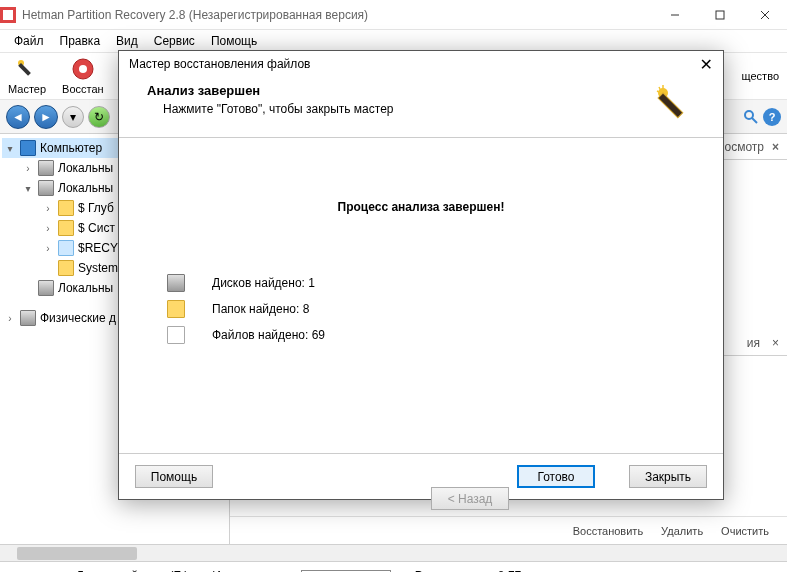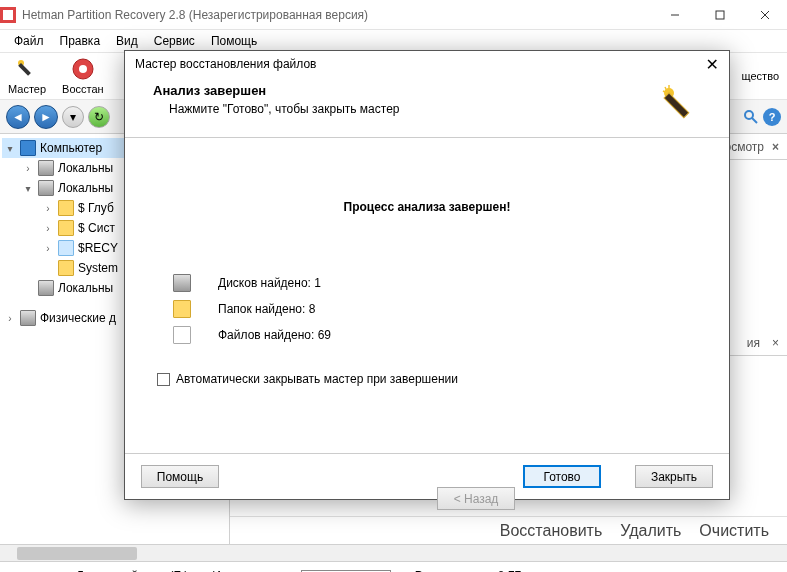--- a/index.html
+++ b/index.html
@@ -26,26 +26,26 @@
 .tree-exp { width: 12px; text-align: center; color: #666; font-size: 10px; }
 .tree-icon { width: 16px; height: 16px; flex-shrink: 0; }
 .folder-ic { background: #ffd96a; border: 1px solid #d4a830; border-radius: 1px; }
 .drive-ic { background: linear-gradient(#e0e0e0,#999); border: 1px solid #777; border-radius: 1px; }
 .monitor-ic { background: #3a87d4; border: 1px solid #1a5a9e; border-radius: 1px; }
 .main-area { flex: 1; display: flex; flex-direction: column; }
 .view-tabs { height: 26px; border-bottom: 1px solid #d0d0d0; display: flex; align-items: center; justify-content: flex-end; padding-right: 8px; gap: 8px; color: #555; }
 .view-tabs .closex { color: #666; font-weight: bold; }
 .side-tabs { height: 26px; border-bottom: 1px solid #d0d0d0; display: flex; align-items: center; justify-content: flex-end; padding-right: 8px; gap: 12px; color: #555; margin-top: 170px; }
 .main-content { flex: 1; }
-.bottom-actions { height: 28px; display: flex; justify-content: flex-end; align-items: center; gap: 18px; padding-right: 18px; border-top: 1px solid #e0e0e0; color: #444; font-size: 16px; }
+.bottom-actions { height: 28px; display: flex; justify-content: flex-end; align-items: center; gap: 18px; padding-right: 18px; border-top: 1px solid #e0e0e0; color: #444; font-size: 11px; }
 .scrollbar-h { height: 17px; background: #f0f0f0; border-top: 1px solid #d0d0d0; position: relative; }
 .scrollbar-h .thumb { position: absolute; left: 17px; top: 2px; width: 120px; height: 13px; background: #c8c8c8; border-radius: 2px; }
 .statusbar { height: 28px; border-top: 1px solid #d0d0d0; display: flex; align-items: center; padding: 0 12px; gap: 24px; }
 .statusbar .usage-bar { width: 90px; height: 12px; border: 1px solid #888; background: #fff; }
-.dialog-mask { position: absolute; left: 124px; top: 50px; width: 606px; height: 450px; background: #fff; border: 1px solid #555; box-shadow: 0 4px 24px rgba(0,0,0,.35); z-index: 10; display: flex; flex-direction: column; }
+.dialog-mask { position: absolute; left: 118px; top: 50px; width: 606px; height: 450px; background: #fff; border: 1px solid #555; box-shadow: 0 4px 24px rgba(0,0,0,.35); z-index: 10; display: flex; flex-direction: column; }
 .dlg-title { height: 26px; display: flex; align-items: center; padding: 0 10px; font-size: 12px; }
 .dlg-title .spacer { flex: 1; }
 .dlg-close { font-size: 16px; font-weight: 400; cursor: default; }
 .dlg-header { padding: 6px 28px 12px; border-bottom: 1px solid #ccc; display: flex; }
 .dlg-header-text { flex: 1; }
 .dlg-header h3 { font-size: 13px; font-weight: bold; margin-bottom: 4px; }
 .dlg-header p { font-size: 12px; margin-left: 16px; }
 .wand-ic { width: 42px; height: 42px; }
 .dlg-body { flex: 1; padding: 20px 28px; }
 .dlg-body .result-msg { text-align: center; font-weight: bold; margin: 42px 0 60px; }
@@ -235,24 +235,20 @@
         <span>Дисков найдено: 1</span>
       </div>
     <div class="stat-row">
         <span class="stat-icon folder-ic"></span>
         <span>Папок найдено: 8</span>
       </div>
     <div class="stat-row">
         <span class="stat-icon file-ic"></span>
         <span>Файлов найдено: 69</span>
       </div>
-    <div class="dlg-checkbox">
-      <span class="box"></span>
-      <span>Автоматически закрывать мастер при завершении</span>
-    </div>
   </div>
   <div class="dlg-footer">
     <span class="btn">Помощь</span>
     <span class="gap"></span>
     <span class="btn disabled">&lt; Назад</span>
     <span class="btn primary">Готово</span>
     <span style="width:18px"></span>
     <span class="btn">Закрыть</span>
   </div>
 </div>

